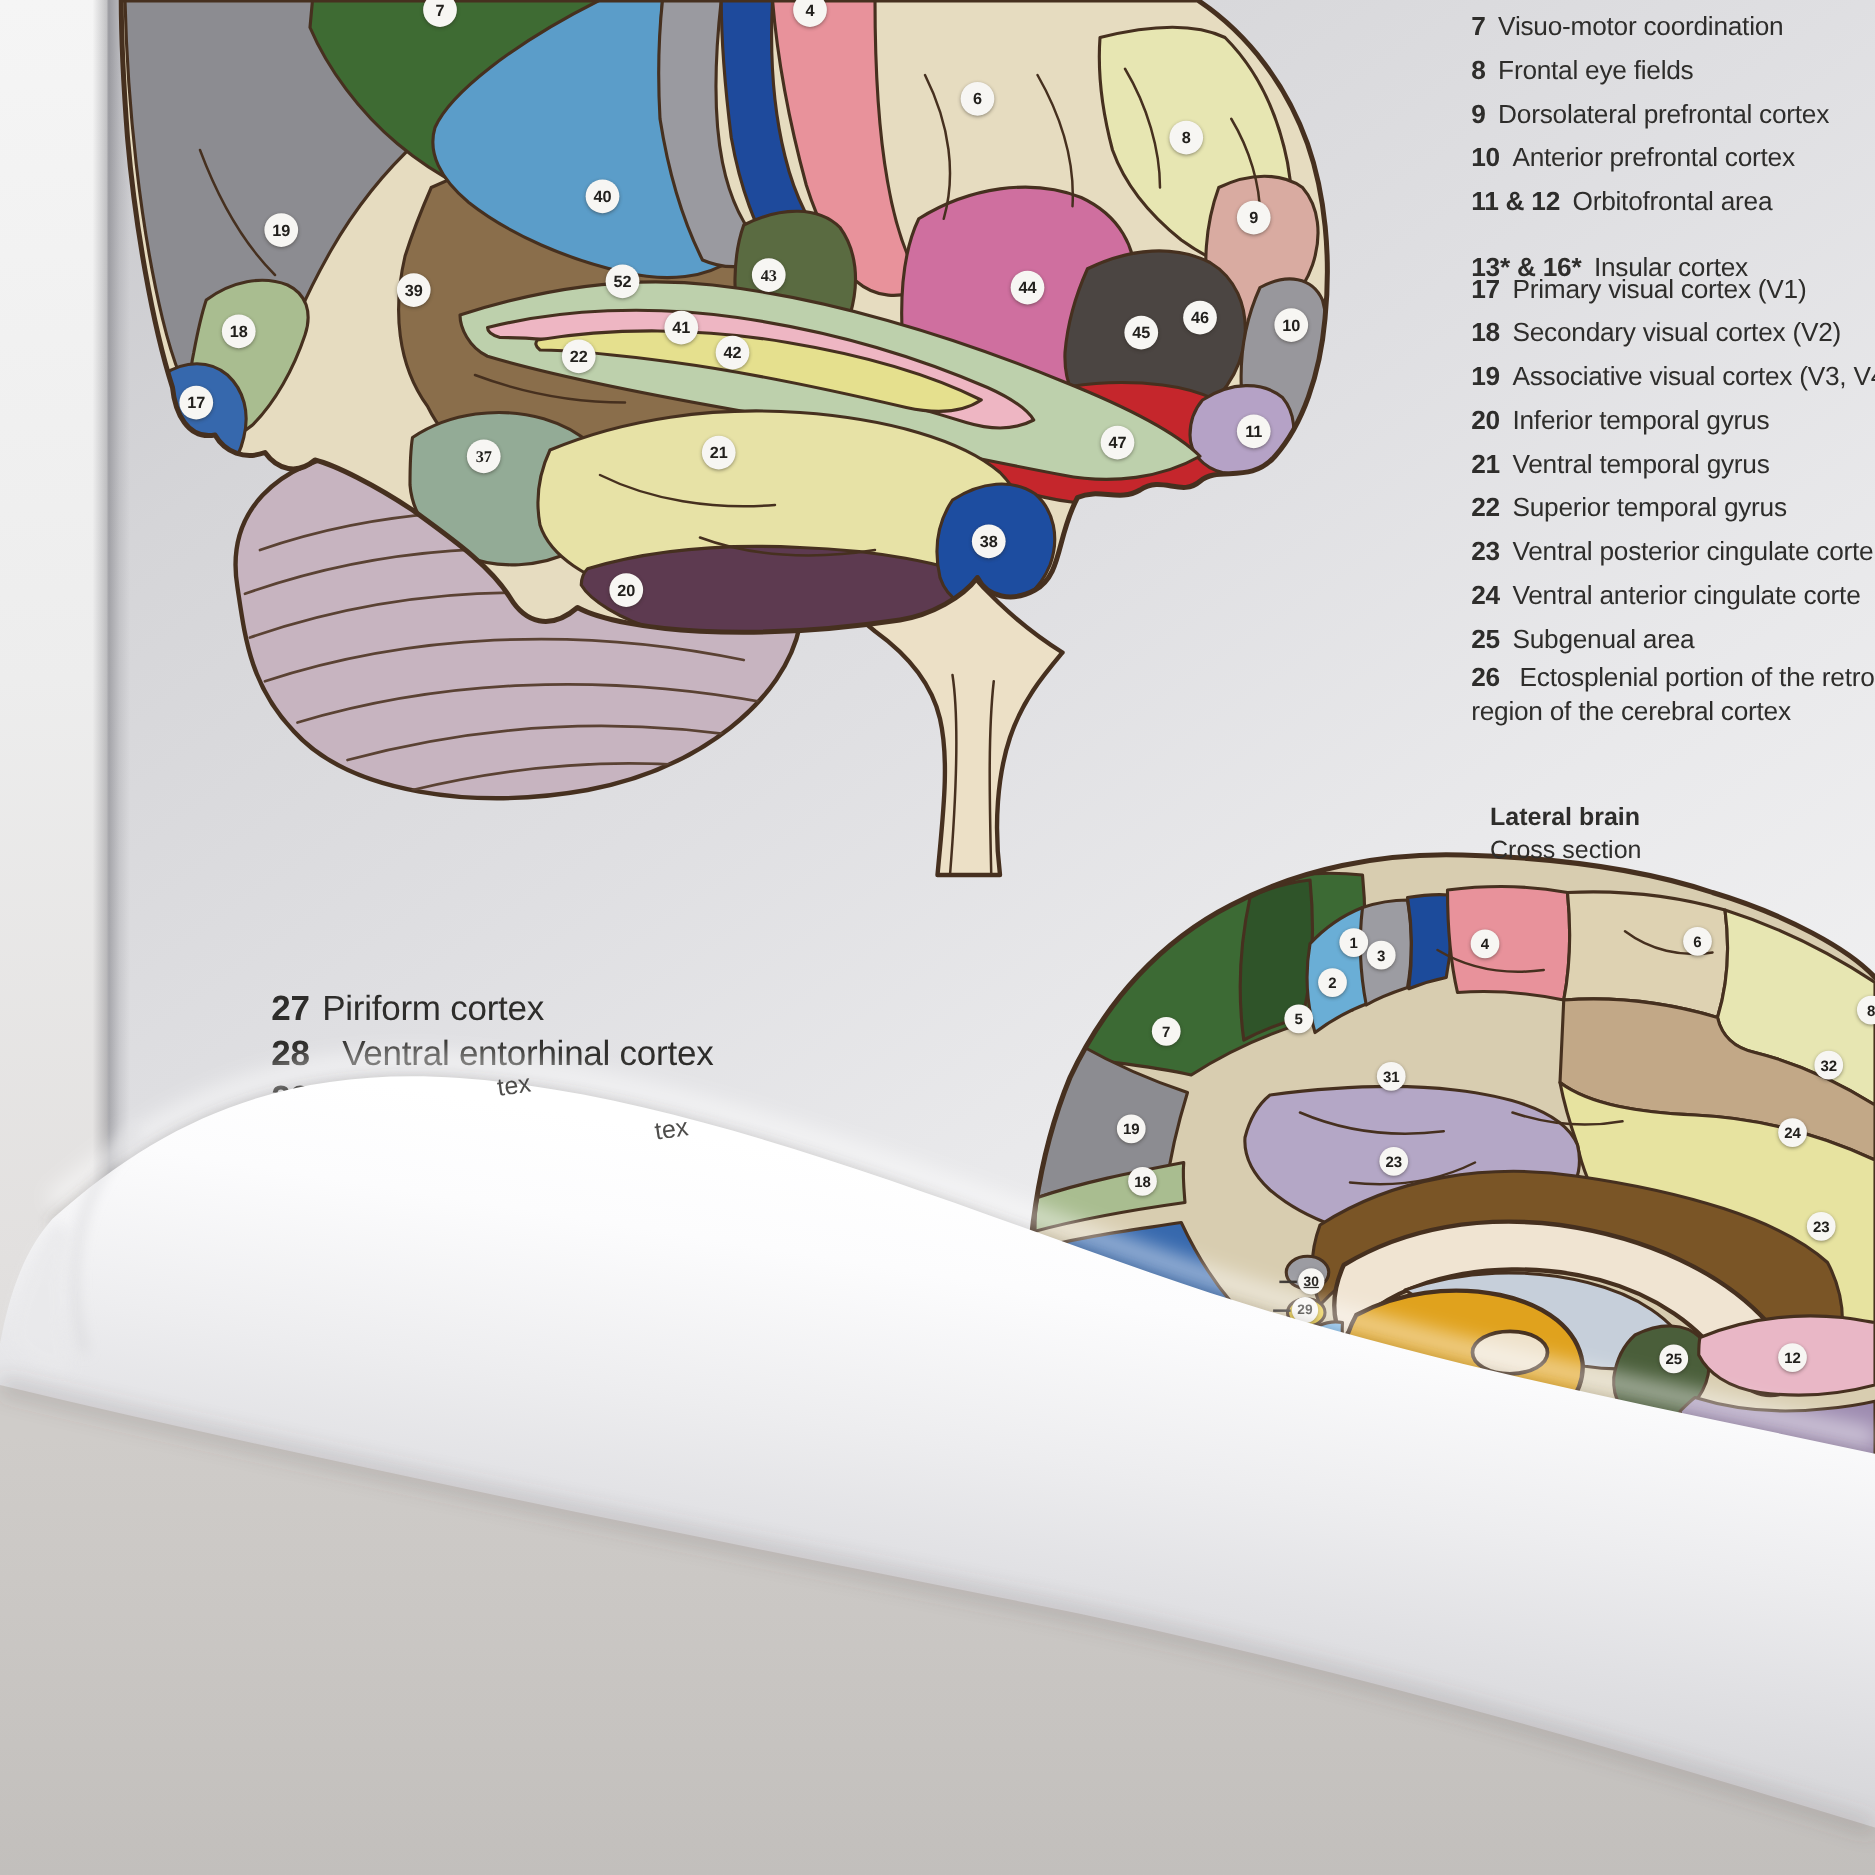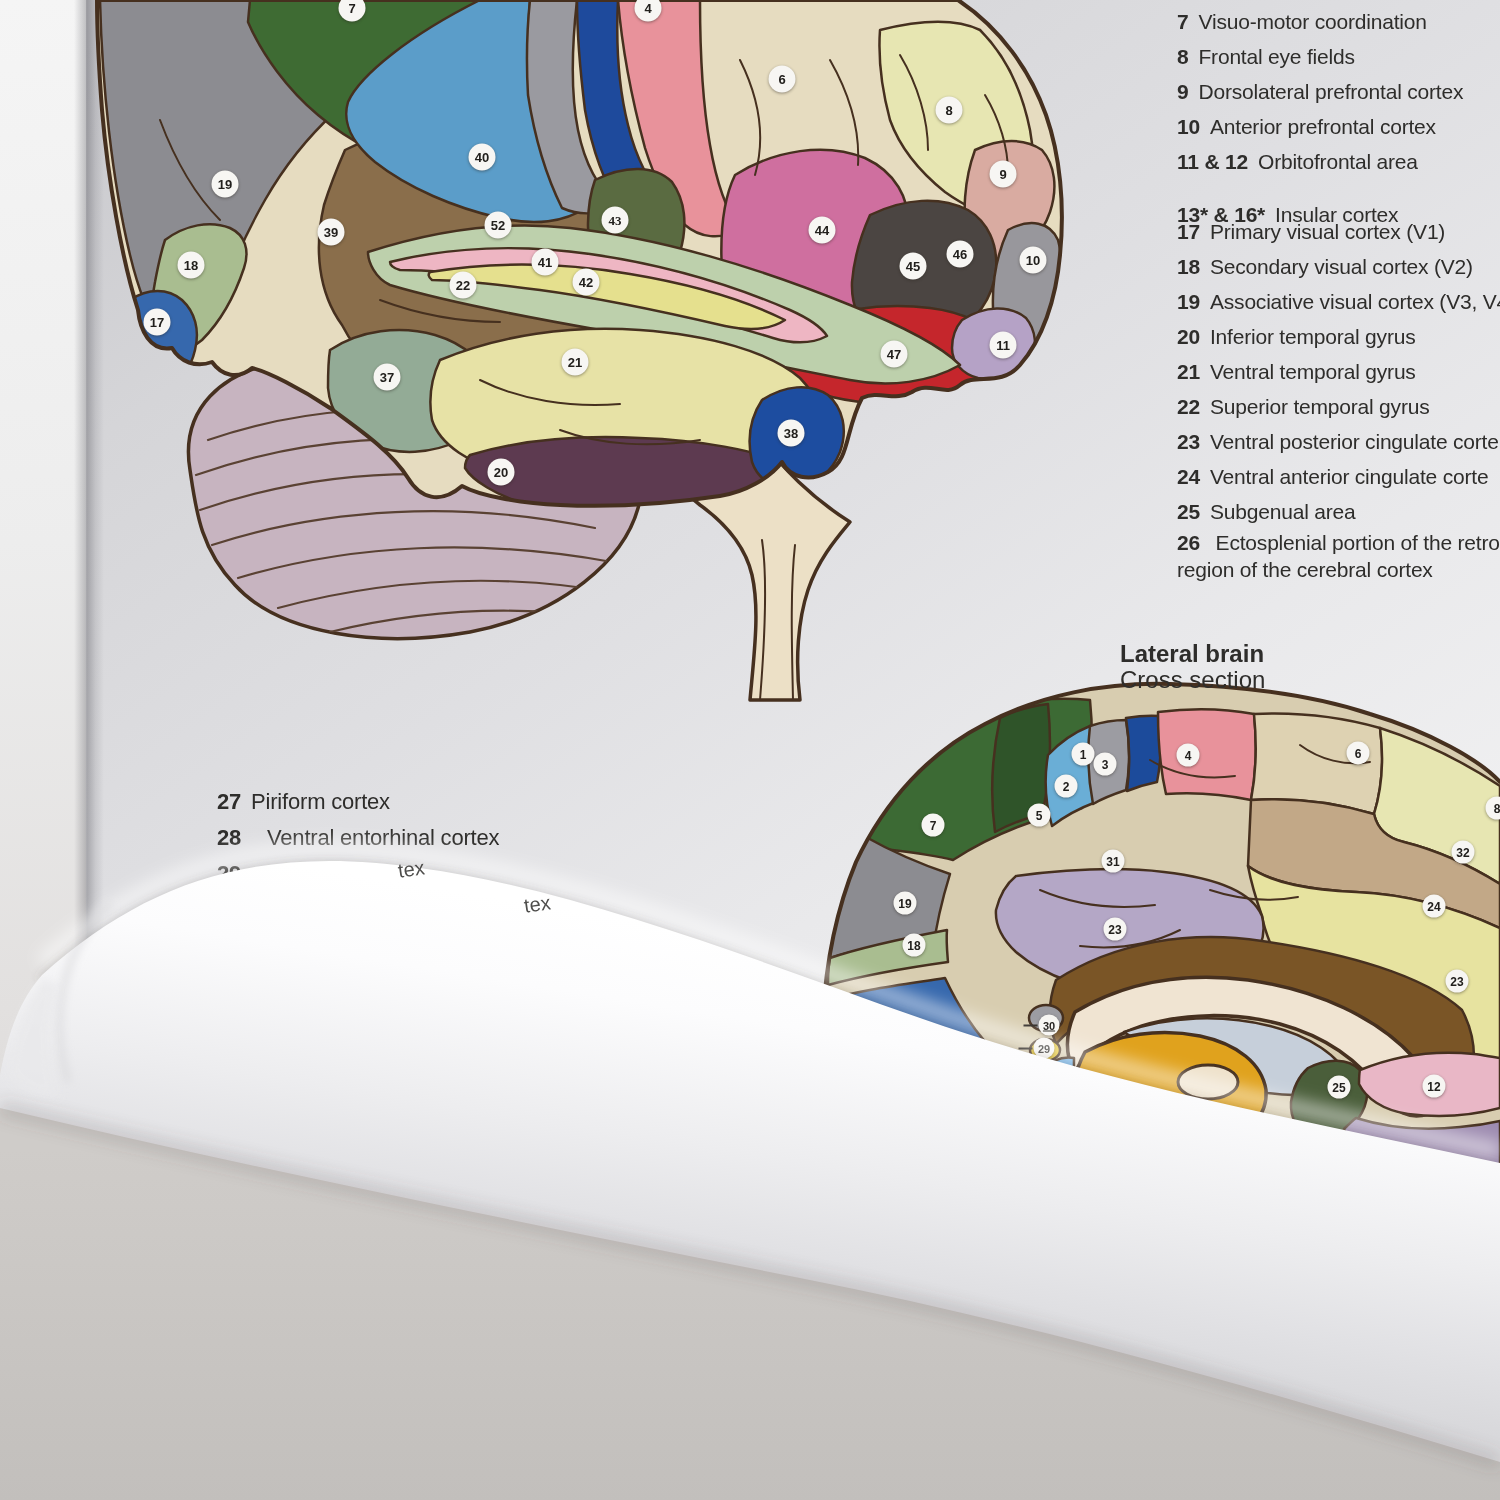--- a/index.html
+++ b/index.html
@@ -8,23 +8,23 @@
          font-family:"Liberation Sans", sans-serif;}
   svg{position:absolute;left:0;top:0;}
   #artwork{z-index:1;}
   .textlayer{position:absolute;z-index:2;color:#2e2d2b;}
   #legend-right{left:1177px;top:4px;width:420px;}
   #legend-bottom{left:217px;top:789px;width:500px;}
   .lr-row{position:absolute;left:0;height:35px;display:flex;align-items:center;
           white-space:nowrap;font-size:21px;letter-spacing:-0.2px;}
   .lr-row.multi{height:auto;display:block;line-height:27px;white-space:normal;width:340px;}
   .lr-num{font-weight:700;margin-right:10px;}
-  .lb-row{position:absolute;left:0;height:36px;display:flex;align-items:flex-start;
-          white-space:nowrap;font-size:22px;letter-spacing:-0.2px;}
-  #section-label{left:1120px;top:641px;font-size:24px;line-height:26px;}
+  .lb-row{position:absolute;left:0;height:36px;display:flex;align-items:center;
+          white-space:nowrap;font-size:28px;letter-spacing:-0.2px;}
+  #section-label{left:1192px;top:641px;font-size:20px;line-height:26px;}
   #section-label .t{font-weight:700;}
   #markers{position:absolute;left:0;top:0;width:1500px;height:1500px;z-index:3;}
   .mk{position:absolute;display:flex;align-items:center;justify-content:center;
       background:#f7f6f3;border-radius:50%;color:#22201d;font-weight:700;
       box-shadow:0 1px 3px rgba(40,35,28,.45);transform:translate(-50%,-50%);}
   .mk.lat{width:27px;height:27px;font-size:13px;}
   .mk.cr{width:23px;height:23px;font-size:12px;}
   .mk.leader{width:21px;height:21px;font-size:11px;}
   .mk.leader::before{content:"";position:absolute;left:-15px;top:50%;width:14px;height:2px;
       background:#2a2520;transform:translateY(-50%);}
@@ -240,21 +240,21 @@
       <div class="mk lat" style="left: 615px; top: 220px; font-family: Liberation Serif, serif;">43</div>
       <div class="mk lat" style="left: 545px; top: 262px;">41</div>
       <div class="mk lat" style="left: 586px; top: 282px;">42</div>
       <div class="mk lat" style="left: 463px; top: 285px;">22</div>
       <div class="mk lat" style="left: 822px; top: 230px;">44</div>
       <div class="mk lat" style="left: 913px; top: 266px;">45</div>
       <div class="mk lat" style="left: 960px; top: 254px;">46</div>
       <div class="mk lat" style="left: 1033px; top: 260px;">10</div>
       <div class="mk lat" style="left: 191px; top: 265px;">18</div>
       <div class="mk lat" style="left: 157px; top: 322px;">17</div>
-      <div class="mk lat" style="left: 387px; top: 377px;">37</div>
+      <div class="mk lat" style="left: 387px; top: 365px; font-family: Liberation Serif, serif;">37</div>
       <div class="mk lat" style="left: 575px; top: 362px;">21</div>
       <div class="mk lat" style="left: 501px; top: 472px;">20</div>
       <div class="mk lat" style="left: 791px; top: 433px;">38</div>
       <div class="mk lat" style="left: 894px; top: 354px;">47</div>
       <div class="mk lat" style="left: 1003px; top: 345px;">11</div>
       <div class="mk cr" style="left: 1083px; top: 754px;">1</div>
       <div class="mk cr" style="left: 1105px; top: 764px;">3</div>
       <div class="mk cr" style="left: 1066px; top: 786px;">2</div>
       <div class="mk cr" style="left: 1039px; top: 815px;">5</div>
       <div class="mk cr" style="left: 933px; top: 825px;">7</div>

